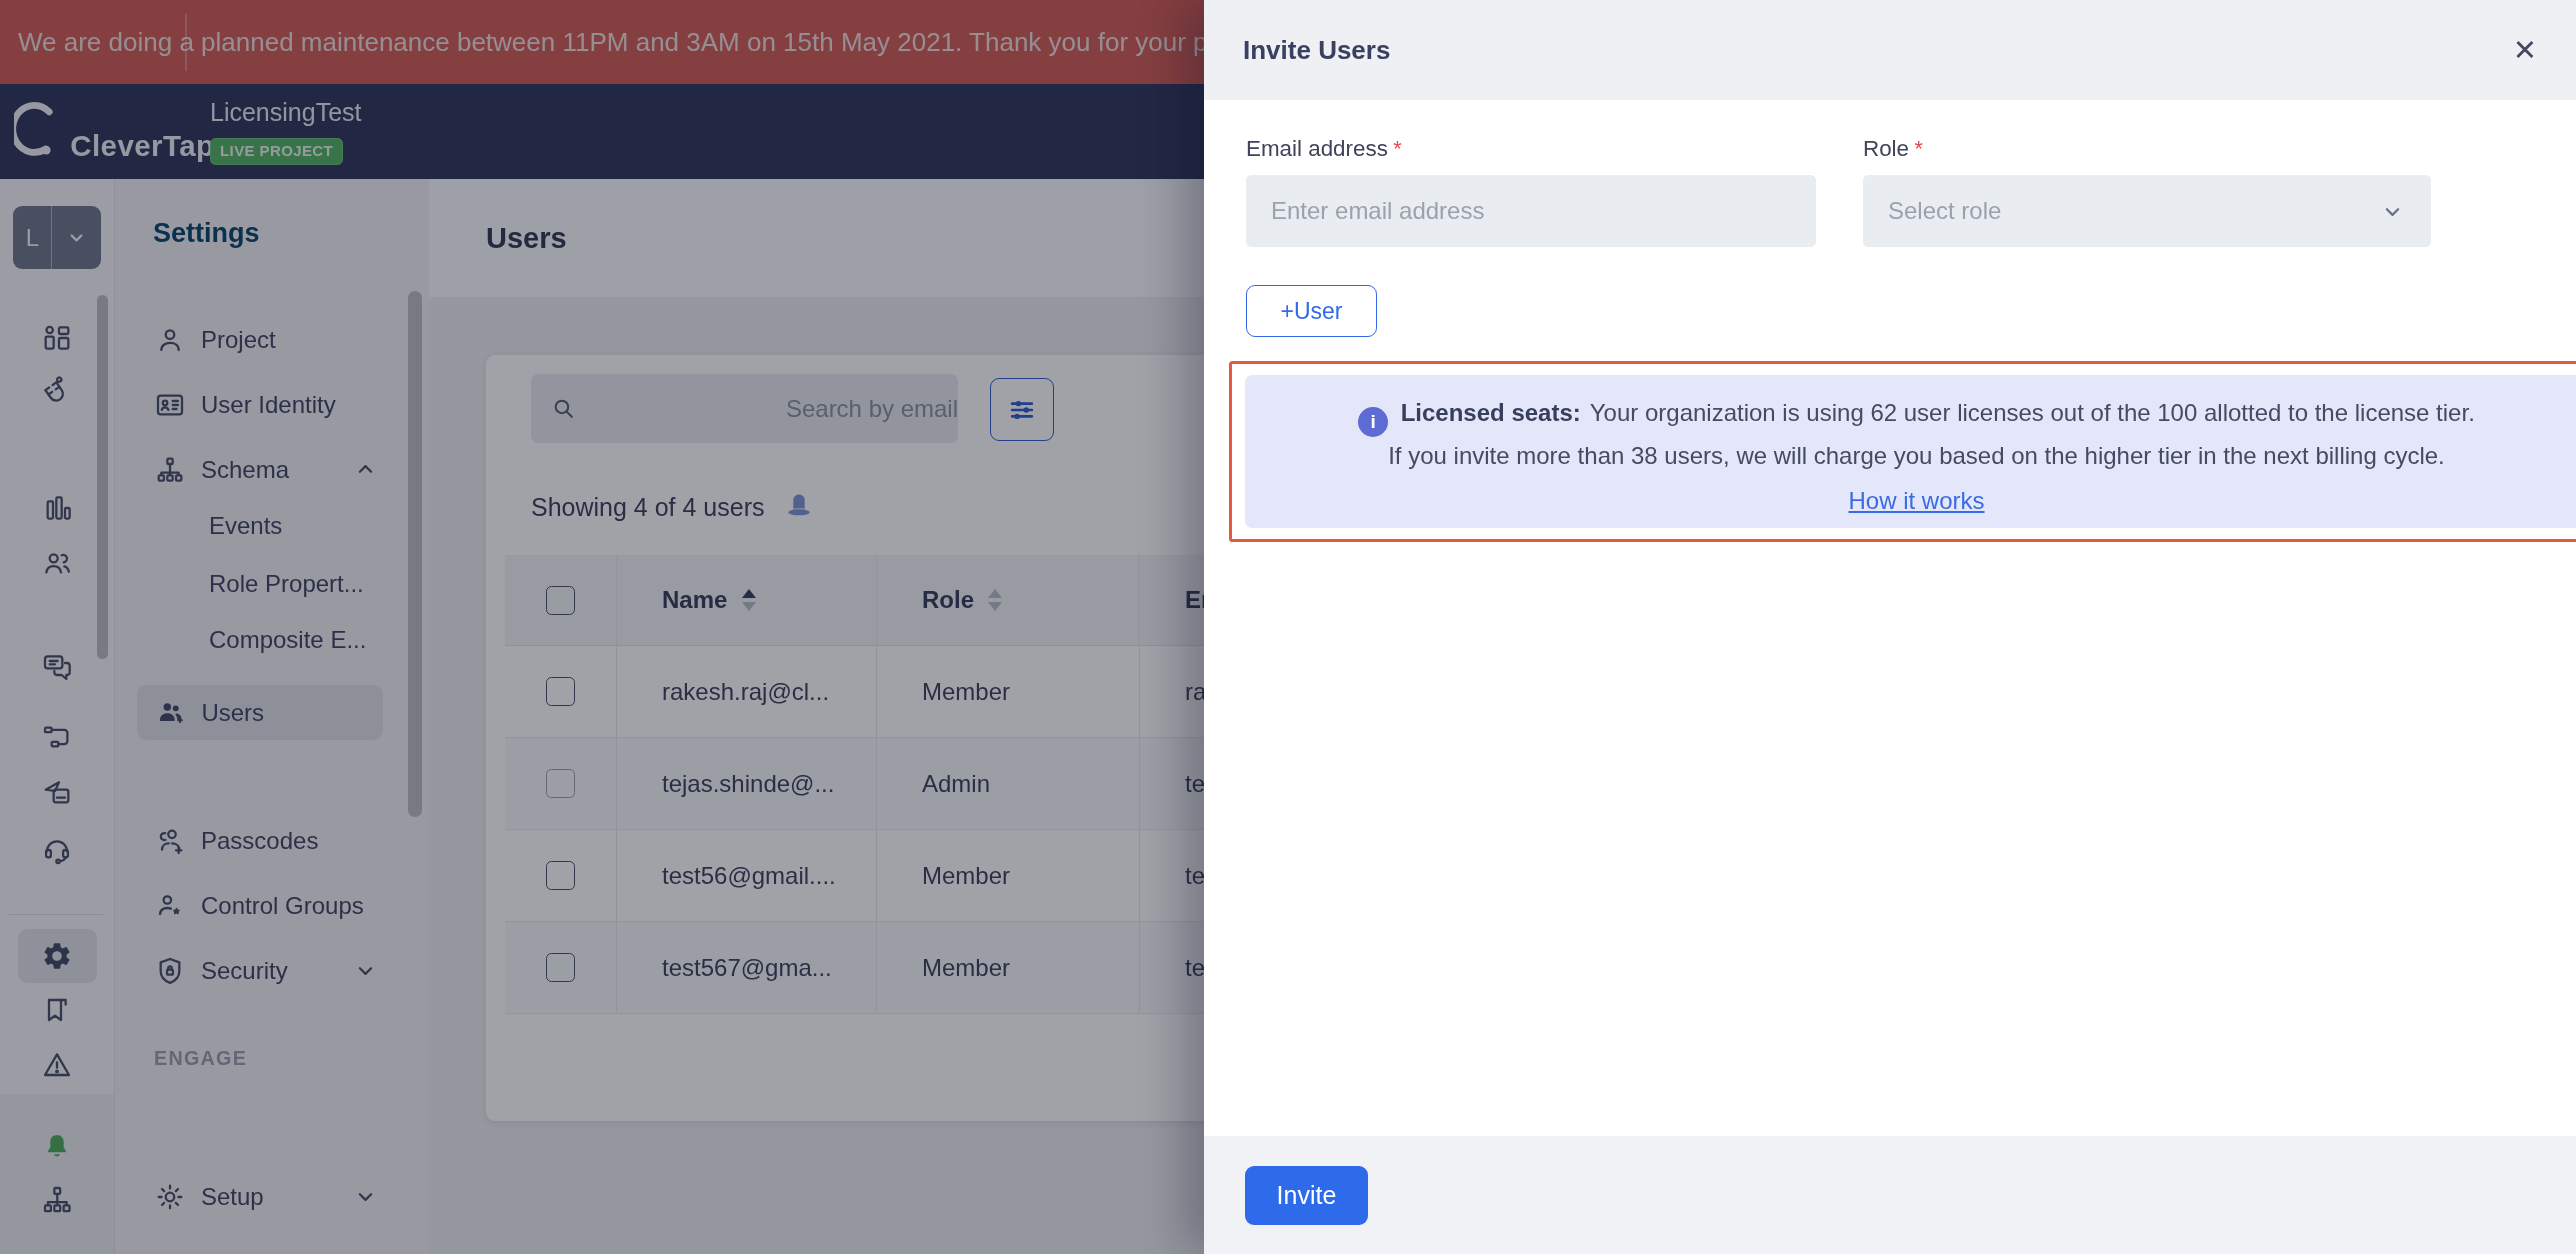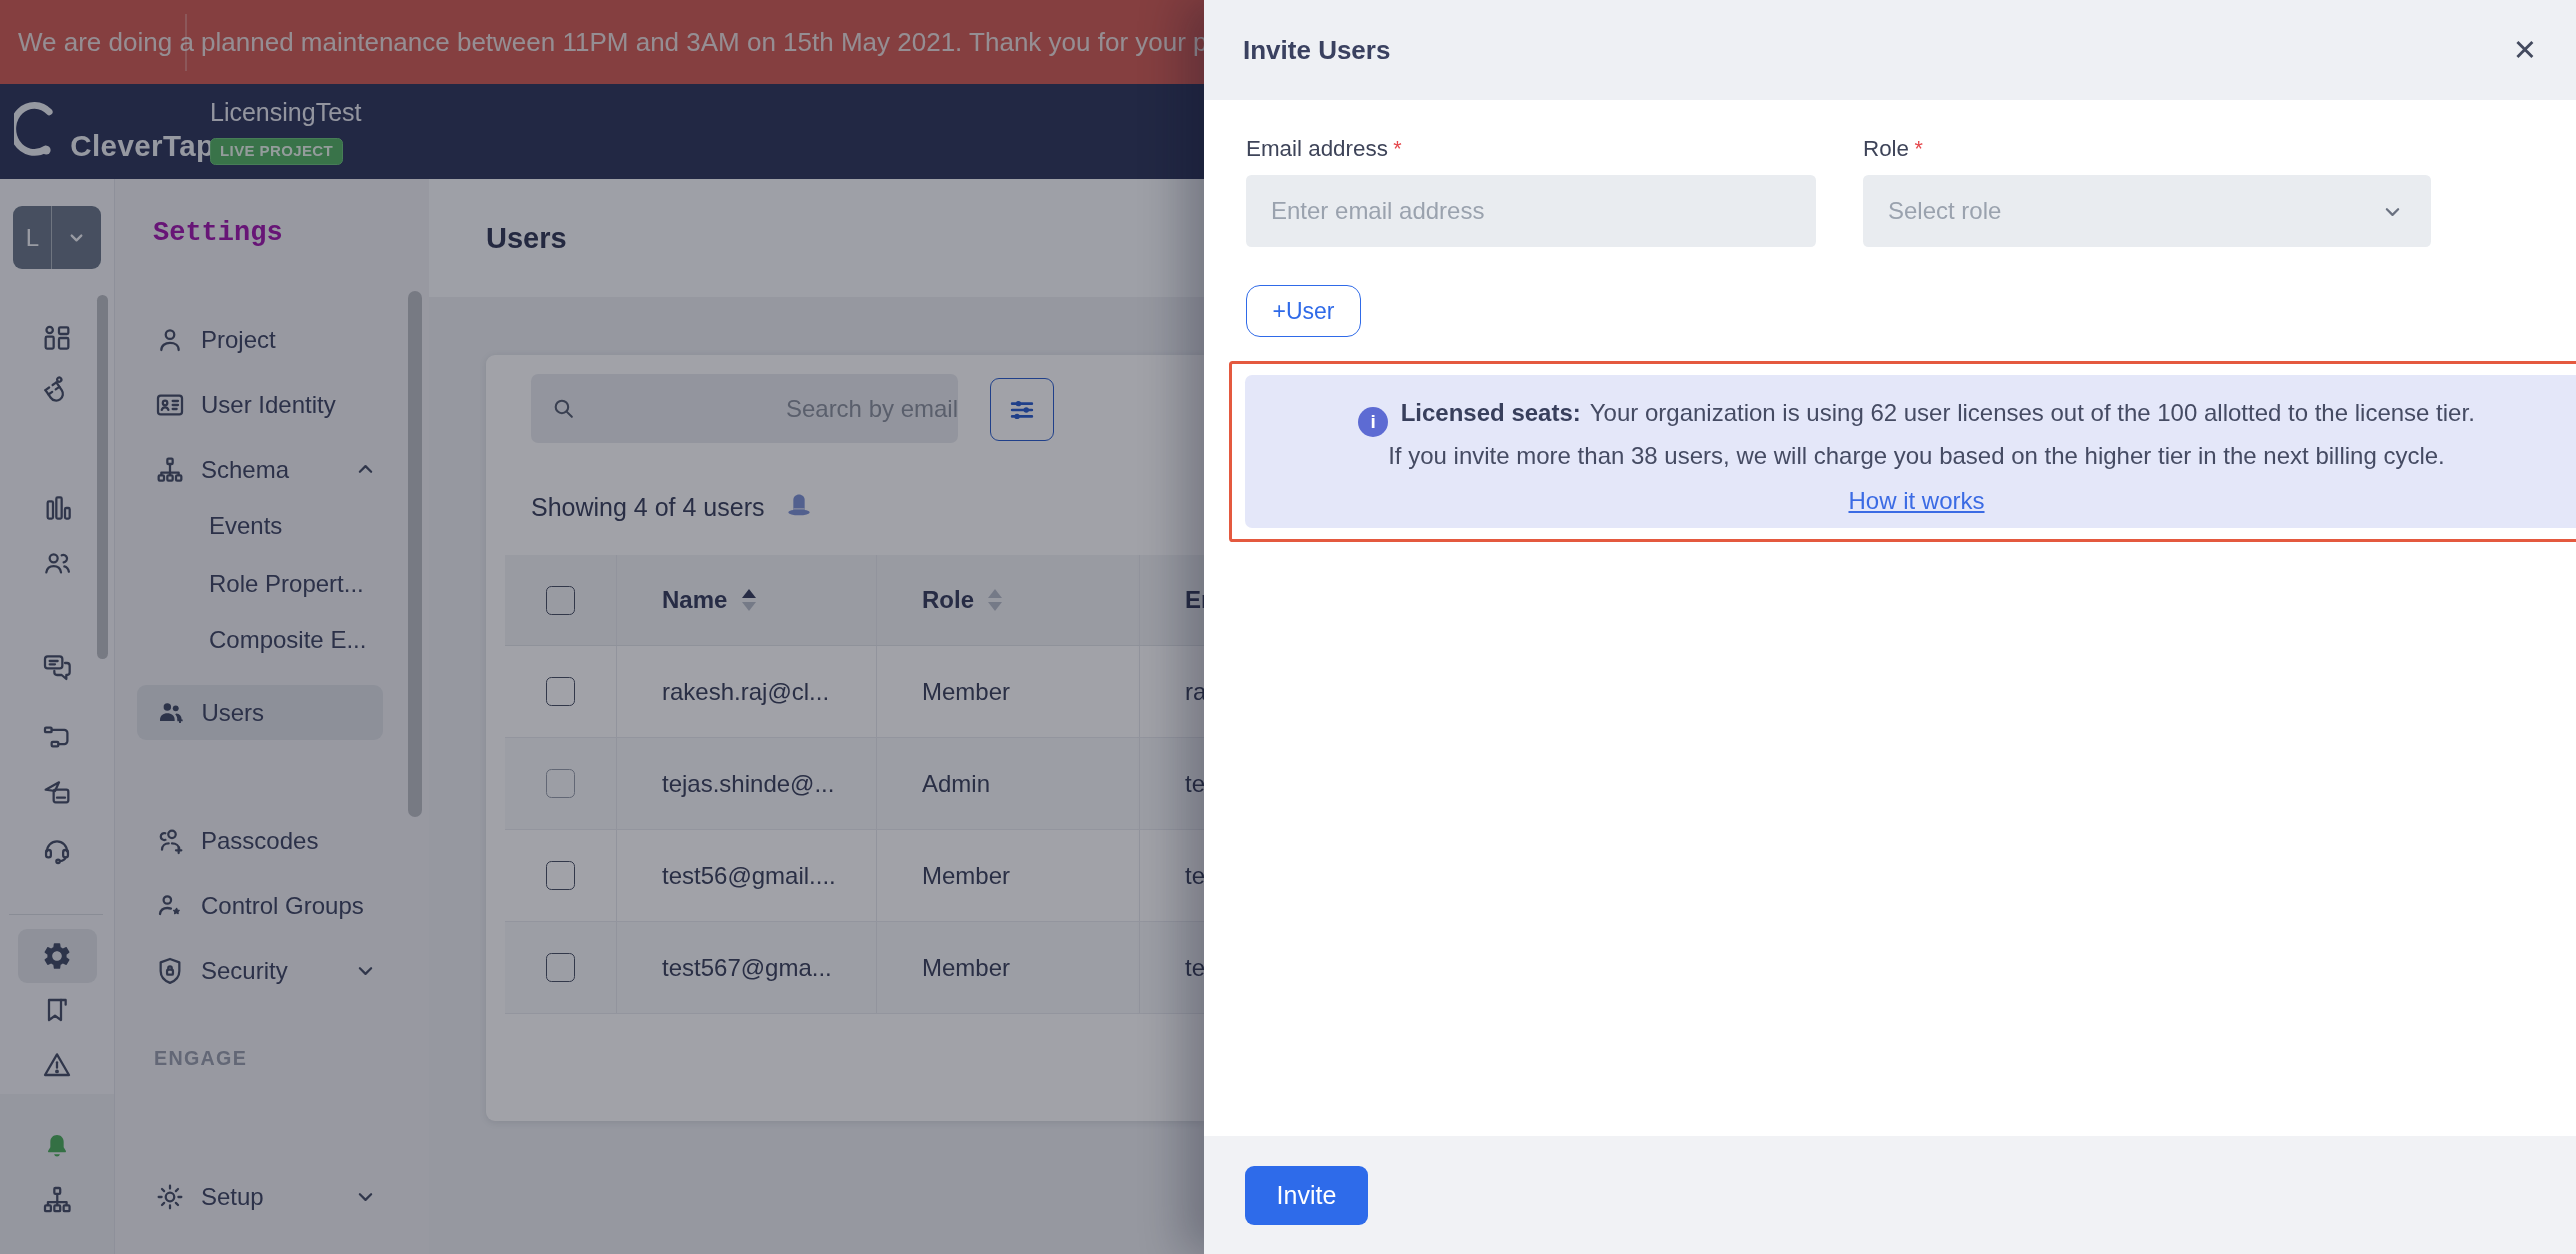--- a/index.html
+++ b/index.html
@@ -38,21 +38,21 @@
   .ws-right { flex:1; display:flex; align-items:center; justify-content:center; }
   .rail-icon { position:absolute; left:41px; width:32px; height:32px; color:#4a5269; }
   .rail-divider { position:absolute; left:9px; right:10.7px; top:735px; height:0.9px; background:#d9dbe0; }
   .gear-highlight { position:absolute; left:18px; top:750px; width:79px; height:54px;
                     border-radius:9px; background:#e2e4e9; }
   .rail-scrollbar { position:absolute; left:97px; top:116px; width:10.7px; height:364px;
                     border-radius:5.4px; background:#bcbec4; }
 
   
   .settings-nav { position:absolute; left:115px; top:179px; width:314px; height:1075px; background:#f0f1f4; }
-  .settings-title { position:absolute; left:38px; top:39px; font-size:27px; font-weight:bold; color:#a21caf;font-family:Liberation Mono, monospace; }
+  .settings-title { position:absolute; left:38px; top:39px; font-size:27px; font-weight:bold; color:#0c4a6e; }
   .nav-item { position:absolute; left:0; right:0; height:55px; display:flex; align-items:center;
               padding-left:39px; color:#434a66; font-size:24px; }
   .nav-item .nav-icon { width:32px; height:32px; margin-right:15px; color:#4a5269; flex:none; }
   .nav-sub { padding-left:94px; }
   .nav-selected { left:22.4px; right:46px; padding-left:17px; background:#dfe2e7; border-radius:9px; }
   .nav-chevron { position:absolute; left:237px; width:27px; height:27px; color:#4a5269; }
   .nav-section { position:absolute; left:39px; font-size:19.7px; font-weight:bold; color:#9ba1ae; letter-spacing:1.3px; }
   .nav-scrollbar { position:absolute; left:293px; top:112px; width:14.3px; height:526px;
                    border-radius:7.2px; background:#bcbec4; }
 
@@ -102,22 +102,22 @@
   .field-label { position:absolute; top:136px; font-size:22.4px; color:#3e4459; }
   .req { color:#e5484d; margin-left:5.4px; font-size:21.5px; }
   .email-input { position:absolute; left:42px; top:175px; width:570px; height:72px; background:#e9ecf0;
                  border:none; outline:none; border-radius:5.4px; padding:0 25px; font-size:24px; color:#3c4257;
                  font-family:"Liberation Sans",sans-serif; }
   .email-input::placeholder { color:#9aa2ae; }
   .role-select { position:absolute; left:659px; top:175px; width:568px; height:72px; background:#e9ecf0;
                  border-radius:5.4px; display:flex; align-items:center; padding:0 25px; cursor:pointer; }
   .role-placeholder { flex:1; font-size:24px; color:#9aa2ae; }
   .role-select svg { color:#6a7180; }
-  .adduser-btn { position:absolute; left:42px; top:285px; width:115px; height:52px; background:#fff;
-                 border:1.8px solid #2f6ae8; border-radius:14px; color:#2f6ae8; font-size:23px; cursor:pointer;
+  .adduser-btn { position:absolute; left:42px; top:285px; width:131px; height:52px; background:#fff;
+                 border:1.8px solid #2f6ae8; border-radius:9px; color:#2f6ae8; font-size:23px; cursor:pointer;
                  font-family:"Liberation Sans",sans-serif; }
   .highlight-rect { position:absolute; left:25px; top:361px; width:1375px; height:181px;
                     border:3.6px solid #e4593f; border-radius:3.6px;text-align:center; }
   .info-box { position:absolute; left:12.5px; top:10.7px; right:12.5px; bottom:10.7px; background:#e4e7f9;
               border-radius:7.2px; padding:19.7px 25px; font-size:24px; color:#454b63; line-height:38px; }
   .info-icon { display:inline-flex; width:30px; height:30px; border-radius:50%; background:#5d6bd3;
                color:#fff; align-items:center; justify-content:center; font-size:19px; font-weight:bold;
                vertical-align:-6.3px; margin-right:12.5px; }
   .info-bold { font-weight:bold; color:#383f5c; margin-right:9px; }
   .info-link { display:inline-block; margin-top:7.2px; color:#3b6be4; text-decoration:underline; cursor:pointer; }

